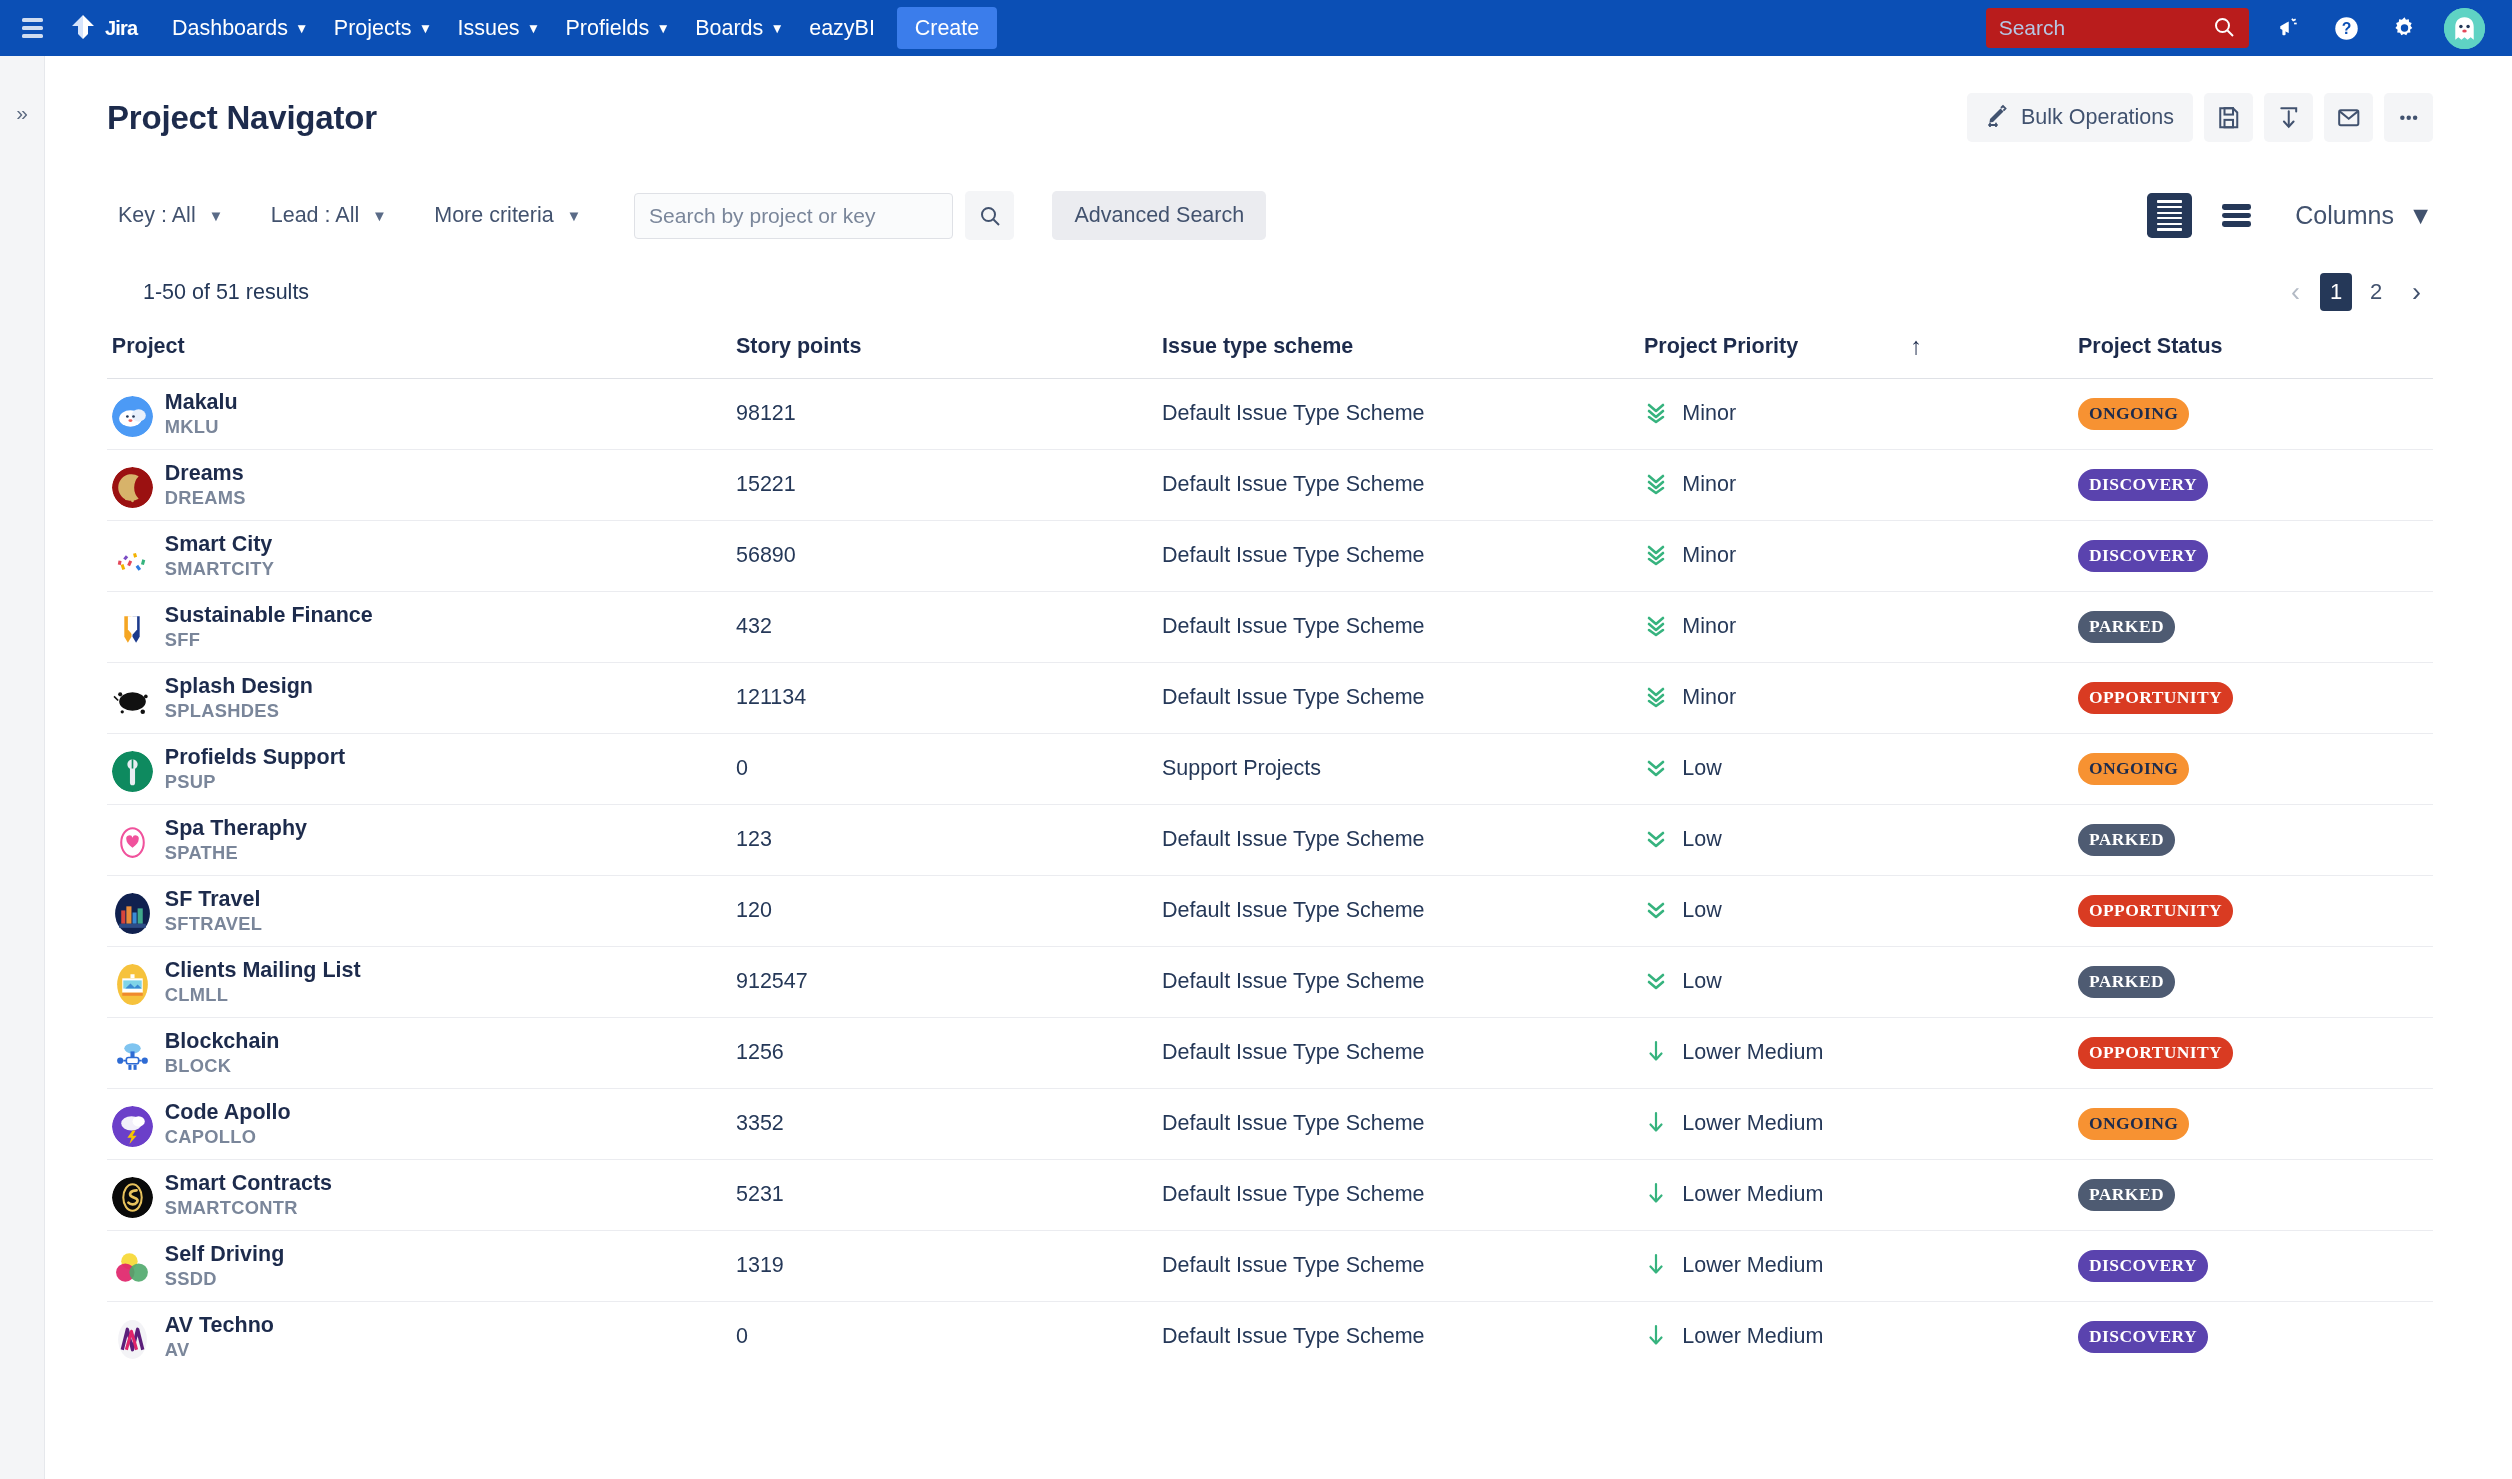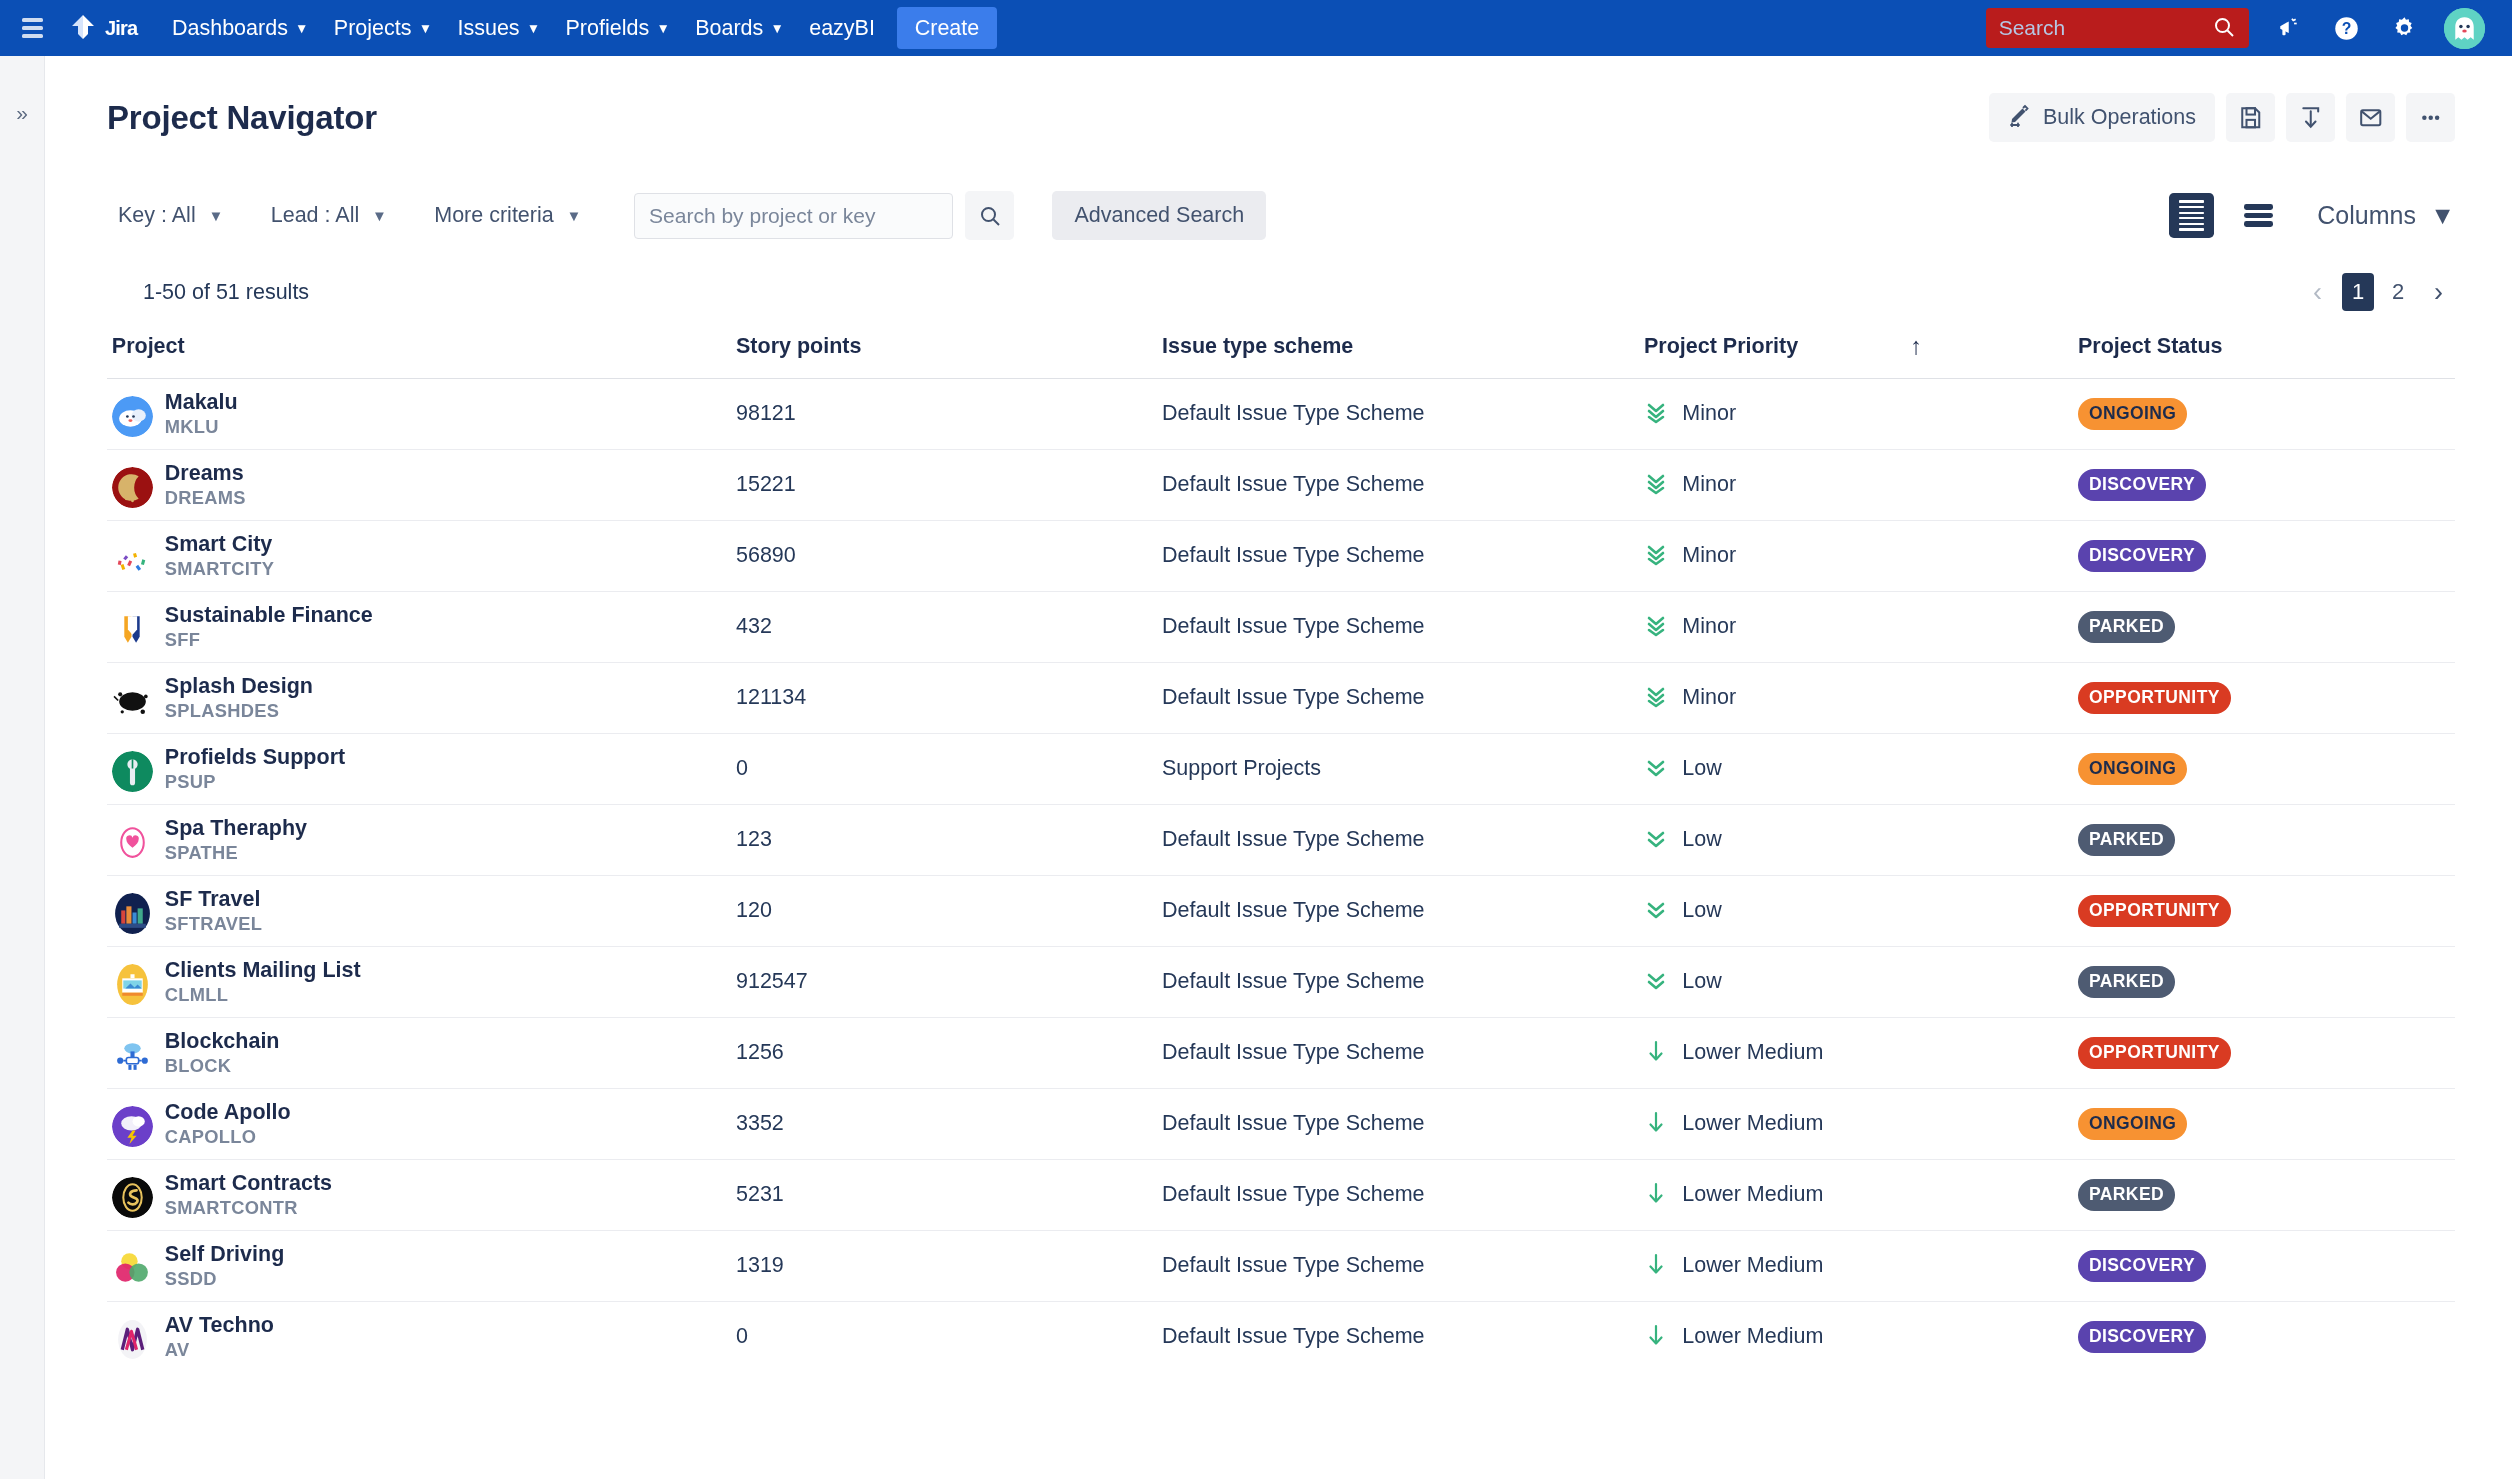--- a/index.html
+++ b/index.html
@@ -53,21 +53,21 @@
 
   
   .body-wrap { display: flex; height: calc(1480px - 56px); }
   .leftrail {
     width: 45px; flex: 0 0 45px; background: #F4F5F7;
     border-right: 0.8px solid #e6e8ec; padding-top: 45px;
   }
   .rail-expand {
     color: #5d6b82; font-size: 21px; text-align: center; cursor: pointer; user-select: none;
   }
-  .content { flex: 1; padding: 0 57px 0 62px; background: #fff; position: relative; }
+  .content { flex: 1; padding: 0 79px 0 62px; background: #fff; position: relative; }
 
   
   .page-header { display: flex; align-items: center; padding-top: 37px; }
   .page-title { font-size: 33px; font-weight: 700; color: #1d2b4c; letter-spacing: -0.2px; }
   .header-actions { margin-left: auto; display: flex; align-items: center; gap: 11px; }
   .btn-ghost {
     background: #F4F5F7; border-radius: 4.8px; height: 49px;
     display: flex; align-items: center; gap: 11px; padding: 0 19px;
     color: #41526f; font-size: 21.5px; cursor: pointer; white-space: nowrap;
   }
@@ -147,21 +147,21 @@
     width: 41px; height: 41px; border-radius: 50%; flex: 0 0 41px;
     overflow: hidden; display: flex; align-items: center; justify-content: center;
   }
   .proj-text { display: flex; flex-direction: column; gap: 0.8px; }
   .proj-name { font-size: 21.5px; font-weight: 700; color: #1d2b4c; cursor: pointer; line-height: 1.15; }
   .proj-key  { font-size: 18.3px; color: #7A869A; font-weight: 600; letter-spacing: 0.3px; line-height: 1.15; }
   .cell-text { font-size: 21.5px; color: #253858; }
   .prio-cell { display: flex; align-items: center; gap: 14.3px; }
   .badge {
     display: inline-flex; align-items: center; height: 32px; padding: 0 11px;
-    border-radius: 16px; font-size: 17.5px; font-weight: 700; letter-spacing: 0.4px;
+    border-radius: 16px; font-size: 17.5px; font-weight: 700; letter-spacing: 0.4px; font-family: Liberation Serif, serif;
   }
 </style>
 </head>
 <body>
 
 <div class="topnav">
   <div class="hamburger">
       <i></i>
       <i></i>
       <i></i>

